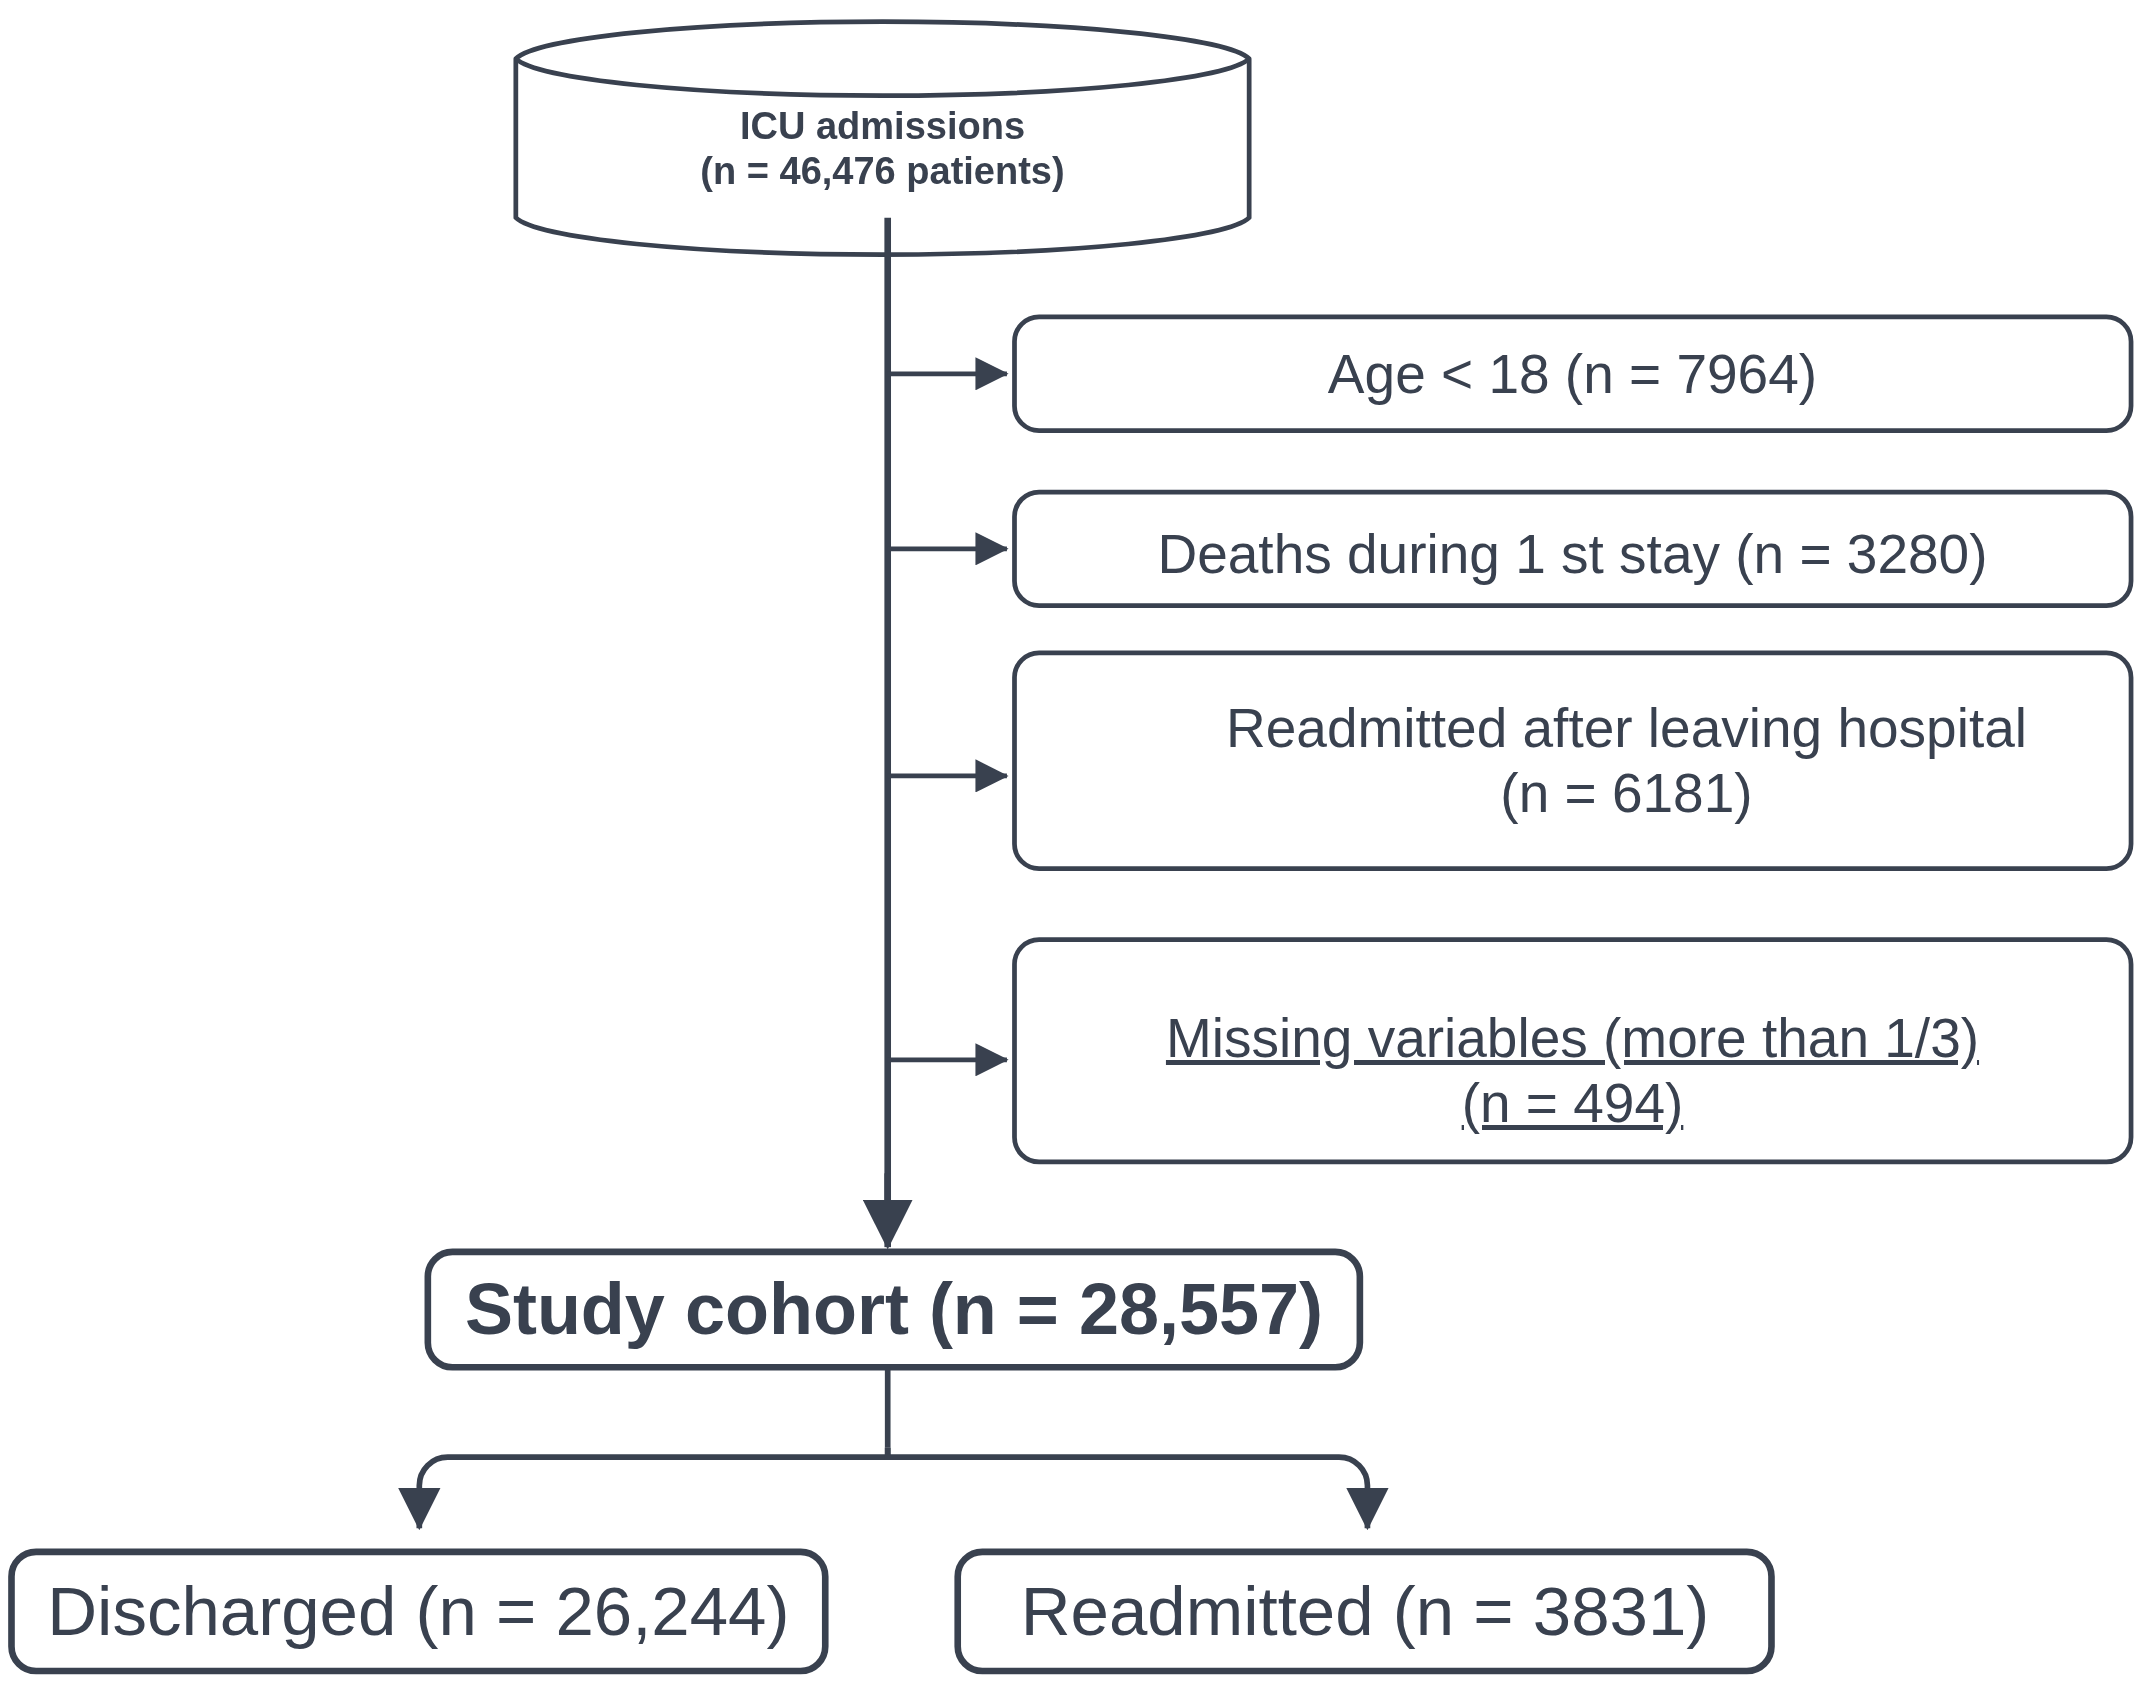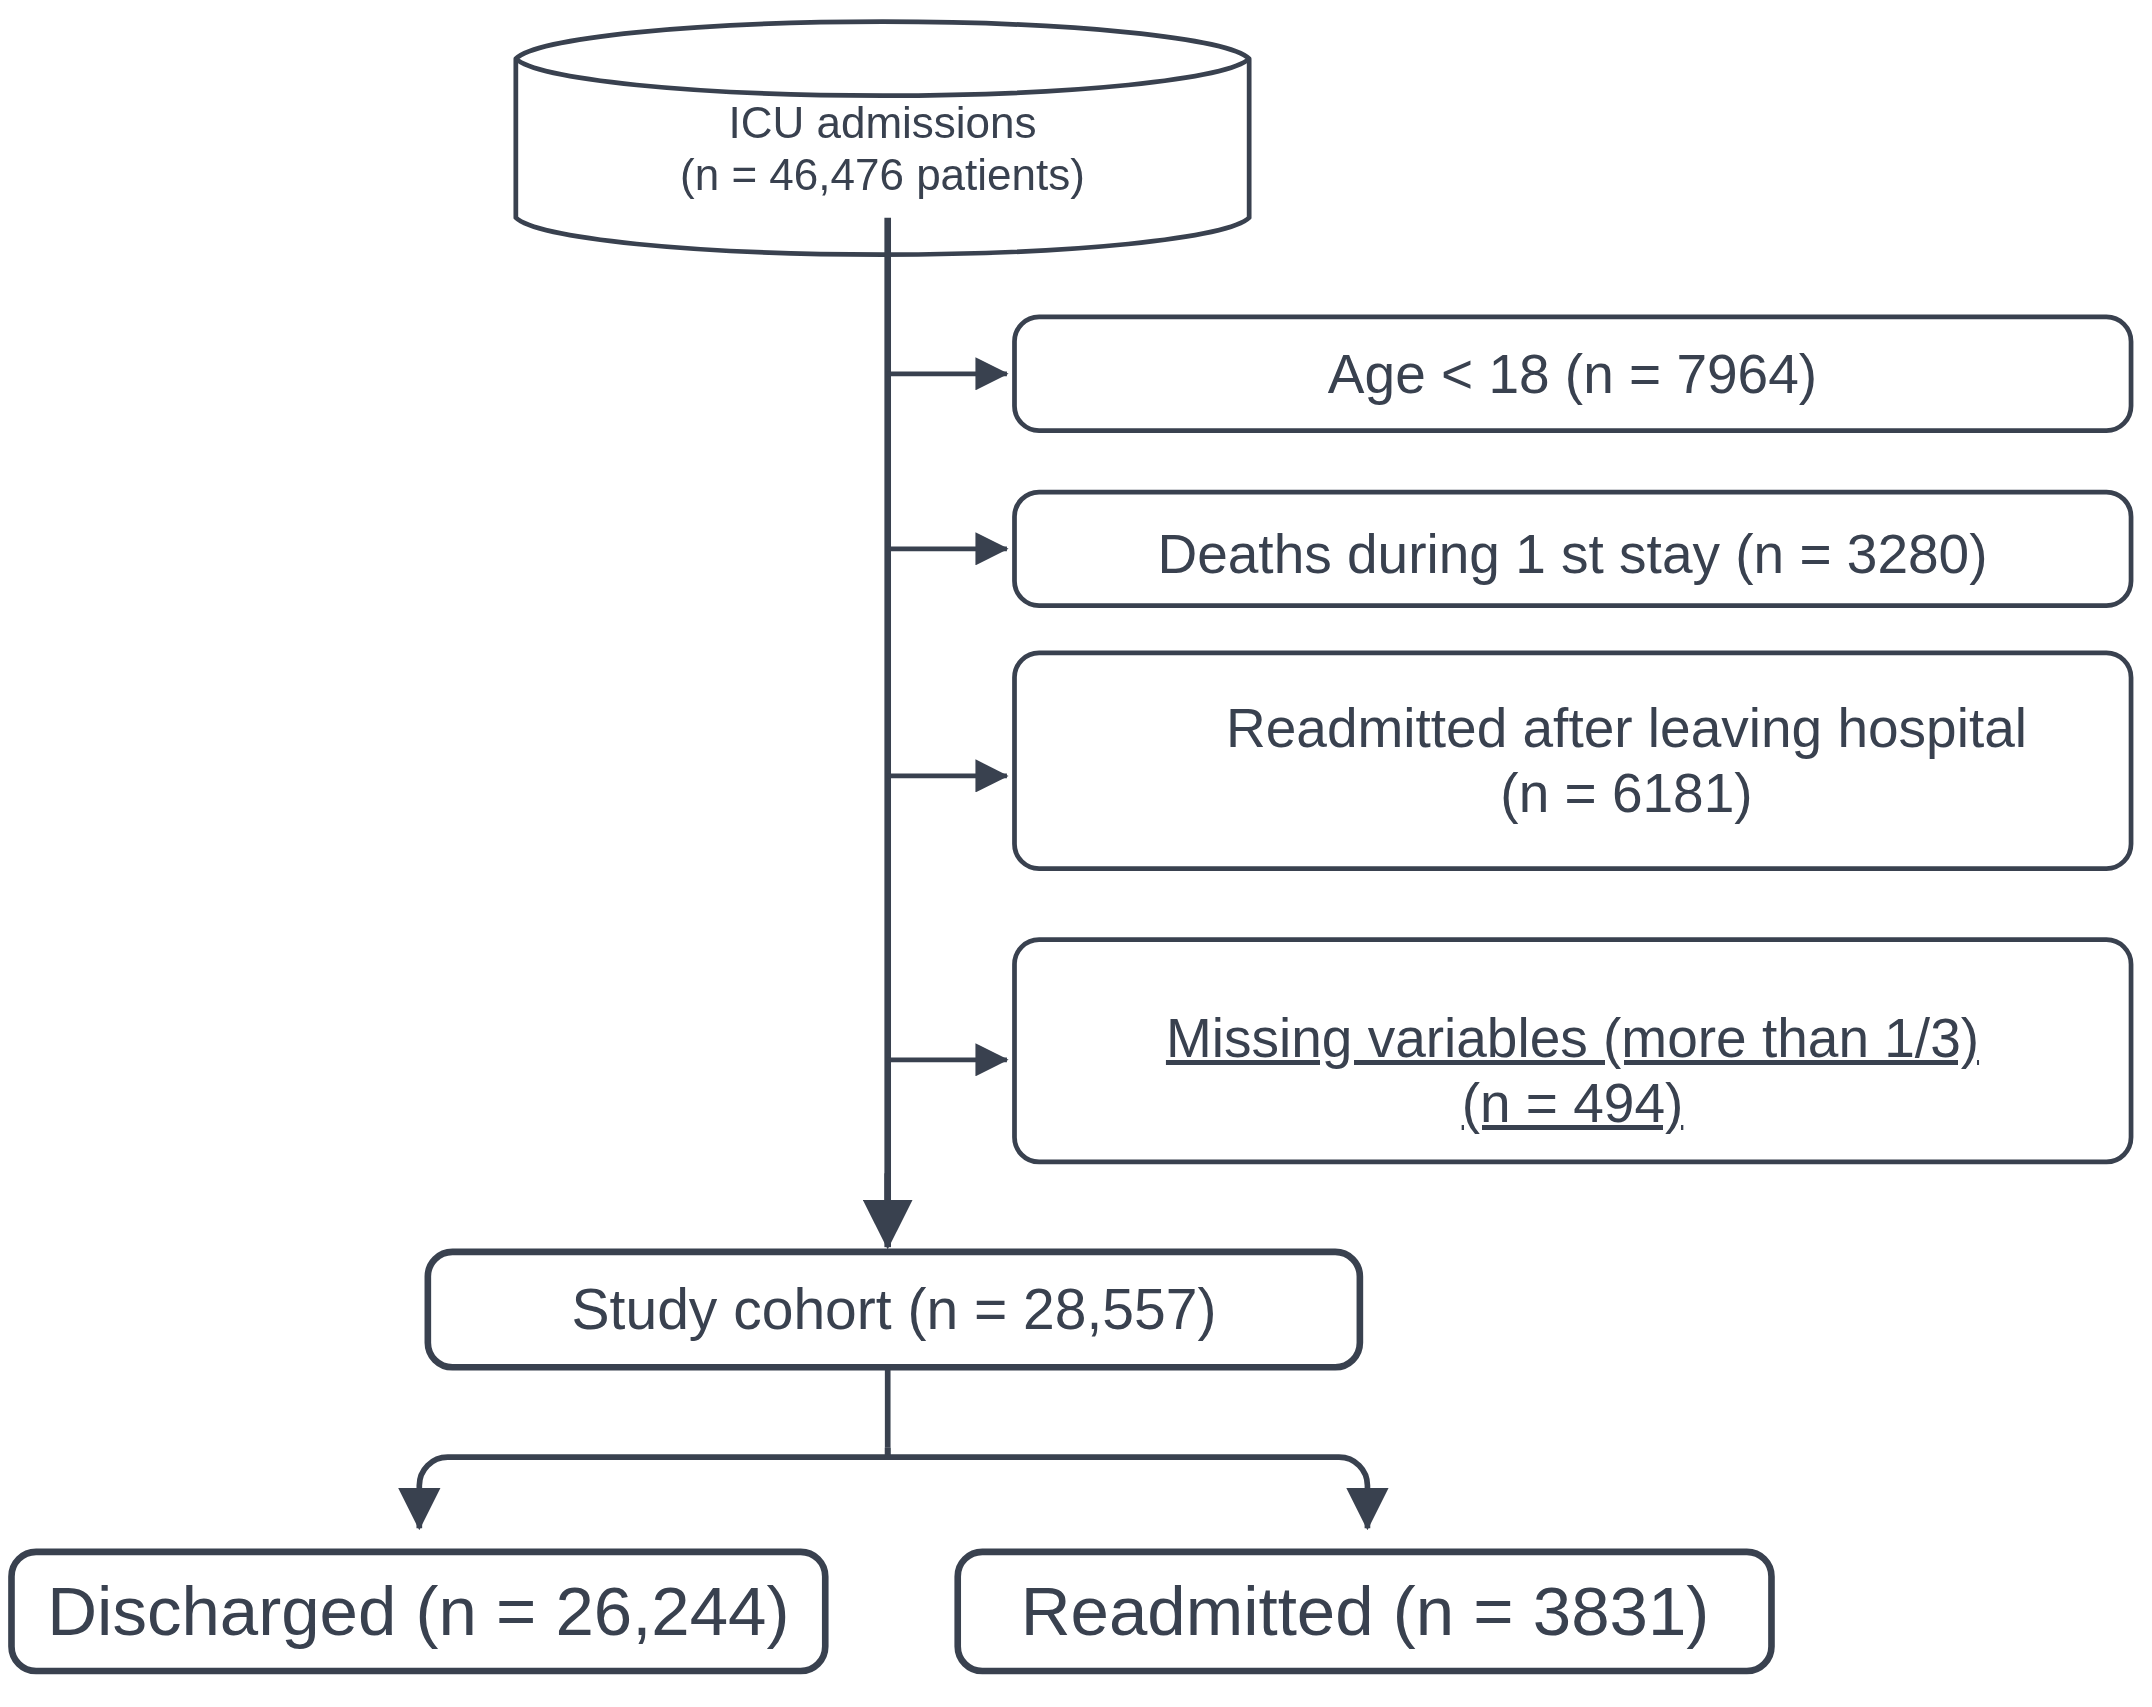--- a/index.html
+++ b/index.html
@@ -31,30 +31,30 @@
     align-items: center;
     justify-content: center;
     text-align: center;
     color: #39414f;
     font-family: "Liberation Sans", sans-serif;
     line-height: 1.18;
     pointer-events: none;
     white-space: pre-line;
   }
   .lbl-source {
-    font-size: 44px;
-    font-weight: normal;
+    font-size: 38px;
+    font-weight: bold;
   }
   .lbl-exclusion {
     font-size: 55px;
     font-weight: normal;
   }
   .lbl-cohort {
-    font-size: 57px;
-    font-weight: normal;
+    font-size: 72px;
+    font-weight: bold;
   }
   .lbl-outcome {
     font-size: 69px;
     font-weight: normal;
   }
 </style>
 </head>
 <body>
 
 <div id="canvas">

